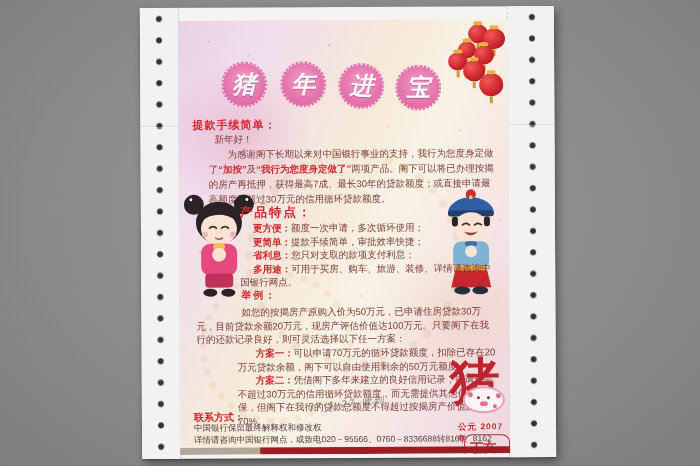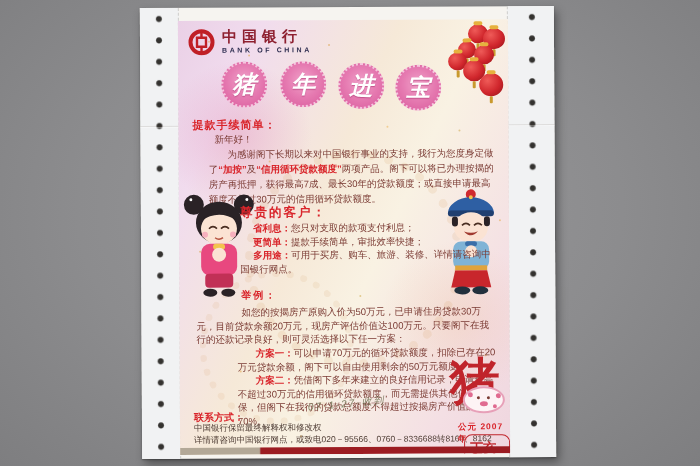--- a/index.html
+++ b/index.html
@@ -113,32 +113,20 @@
   <div class="strip strip-right"></div>
   <div class="crease"></div>
 
   <div class="content">
     <div class="blob blob1"></div>
     <div class="blob blob2"></div>
     <div class="ring1"></div>
     <div class="ring2"></div>
     <div class="speckles"></div>
 
-    <div class="logo-row">
-      <svg class="emblem" viewBox="0 0 27 27">
-        <circle cx="13.5" cy="13.5" r="11" fill="none" stroke="#c01f26" stroke-width="4"></circle>
-        <rect x="9" y="9" width="9" height="9" fill="none" stroke="#c01f26" stroke-width="2.4"></rect>
-        <line x1="13.5" y1="3" x2="13.5" y2="9.5" stroke="#c01f26" stroke-width="2.4"></line>
-        <line x1="13.5" y1="17.5" x2="13.5" y2="24" stroke="#c01f26" stroke-width="2.4"></line>
-      </svg>
-      <div>
-        <div class="bank-cn">中国银行</div>
-        <div class="bank-en">BANK OF CHINA</div>
-      </div>
-    </div>
 
     <div class="lanterns">
       <div class="lantern l1"></div>
       <div class="lantern l2"></div>
       <div class="lantern l3"></div>
       <div class="lantern l4"></div>
       <div class="lantern l5"></div>
       <div class="lantern l6"></div>
       <div class="lantern l7"></div>
     </div>
@@ -153,21 +141,21 @@
         <span>进</span>
       </div>
     <div class="medallion m4">
         <span>宝</span>
       </div>
 
     <div class="salutation">提款手续简单：</div>
 
     <div class="intro-block bodytext">
       <div class="greeting">新年好！</div>
-      <p class="intro-p"><span>为感谢阁下长期以来对中国银行事业的支持，我行为您度身定做了</span><span class="red">“加按”</span><span>及</span><span class="red">“信用循环贷款额度”</span><span>两项产品。阁下可以将已办理按揭的房产再抵押，获得最高7成、最长30年的贷款额度；或直接申请最高额度不超过30万元的信用循环贷款额度。</span></p>
+      <p class="intro-p"><span>为感谢阁下长期以来对中国银行事业的支持，我行为您度身定做了</span><span class="red">“加按”</span><span>及</span><span class="red">“我行为您度身定做了”</span><span>两项产品。阁下可以将已办理按揭的房产再抵押，获得最高7成、最长30年的贷款额度；或直接申请最高额度不超过30万元的信用循环贷款额度。</span></p>
     </div>
 
     <svg class="girl" viewBox="0 0 80 112">
       <circle cx="15" cy="16" r="10" fill="#2a2226"></circle>
         <circle cx="65" cy="16" r="10" fill="#2a2226"></circle>
       <circle cx="12" cy="11" r="1.5" fill="#fff"></circle>
         <circle cx="68" cy="11" r="1.5" fill="#fff"></circle>
       <ellipse cx="40" cy="34" rx="23" ry="21" fill="#2a2226"></ellipse>
       <ellipse cx="40" cy="40" rx="18" ry="16" fill="#fbe3d3"></ellipse>
       <path d="M22 32 Q40 20 58 32 Q52 24 40 23 Q28 24 22 32 Z" fill="#2a2226"></path>
@@ -197,24 +185,25 @@
       <path d="M33 46 q7 8 14 0 q-7 3 -14 0 Z" fill="#a03a30"></path>
       <rect x="22" y="56" width="36" height="28" rx="8" fill="#7fb3d6"></rect>
       <rect x="34" y="56" width="12" height="5" rx="2.5" fill="#3a6ea8"></rect>
       <circle cx="40" cy="66" r="6" fill="#fbe3d3"></circle>
       <rect x="24" y="80" width="32" height="5" fill="#e0a33c"></rect>
       <path d="M24 85 L56 85 L60 102 L20 102 Z" fill="#c8262c"></path>
       <ellipse cx="31" cy="105" rx="8" ry="4" fill="#22303d"></ellipse>
       <ellipse cx="49" cy="105" rx="8" ry="4" fill="#22303d"></ellipse>
     </svg>
 
-    <div class="feat-heading">尊贵的客户：</div>
+    <div class="feat-heading">产品特点：</div>
     <div class="feat-list">
+      <div class="feat-item"><span class="red">更方便：</span><span>额度一次申请，多次循环使用；</span></div>
+      <div class="feat-item"><span class="red">更简单：</span><span>提款手续简单，审批效率快捷；</span></div>
       <div class="feat-item"><span class="red">省利息：</span><span>您只对支取的款项支付利息；</span></div>
-      <div class="feat-item"><span class="red">更简单：</span><span>提款手续简单，审批效率快捷；</span></div>
       <div class="feat-item"><span class="red">多用途：</span><span>可用于买房、购车、旅游、装修、详情请咨询中国银行网点。</span></div>
     </div>
 
     <div class="ex-heading">举例：</div>
     <div class="ex-intro">如您的按揭房产原购入价为50万元，已申请住房贷款30万元，目前贷款余额20万元，现房产评估价值达100万元。只要阁下在我行的还款记录良好，则可灵活选择以下任一方案：</div>
     <div class="plan1"><span class="red">方案一：</span><span>可以申请70万元的循环贷款额度，扣除已存在20万元贷款余额，阁下可以自由使用剩余的50万元额度。</span></div>
     <div class="plan2"><span class="red">方案二：</span><span>凭借阁下多年来建立的良好信用记录，申请最高不超过30万元的信用循环贷款额度，而无需提供其他任何担保，但阁下在我行的贷款总额度不得超过按揭房产价值的70%。</span></div>
 
     <div class="handwriting">07·1·27·收到</div>
 

